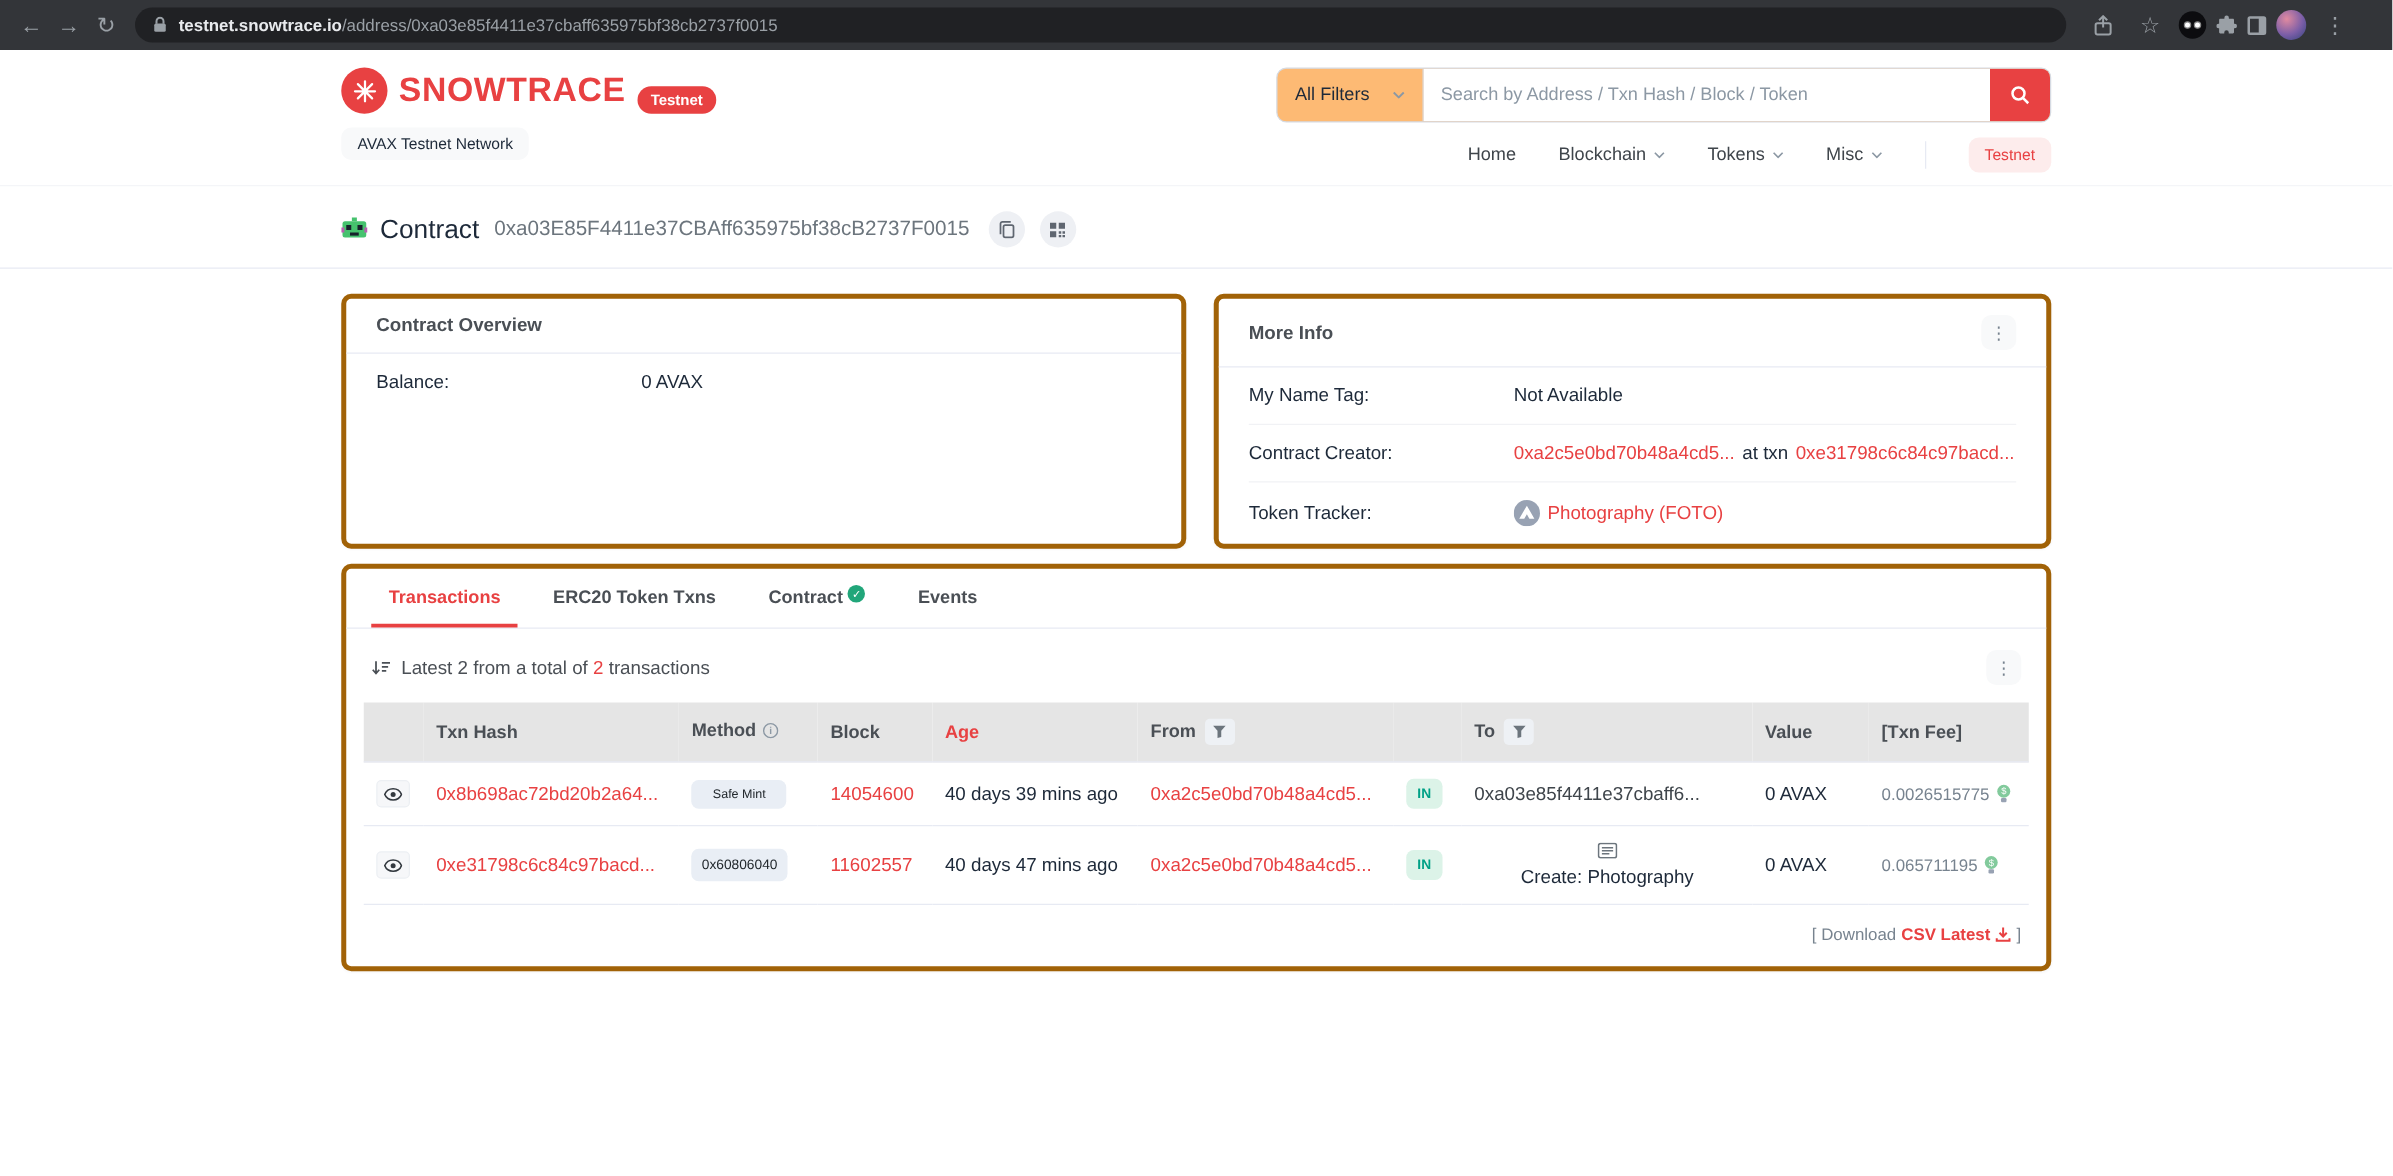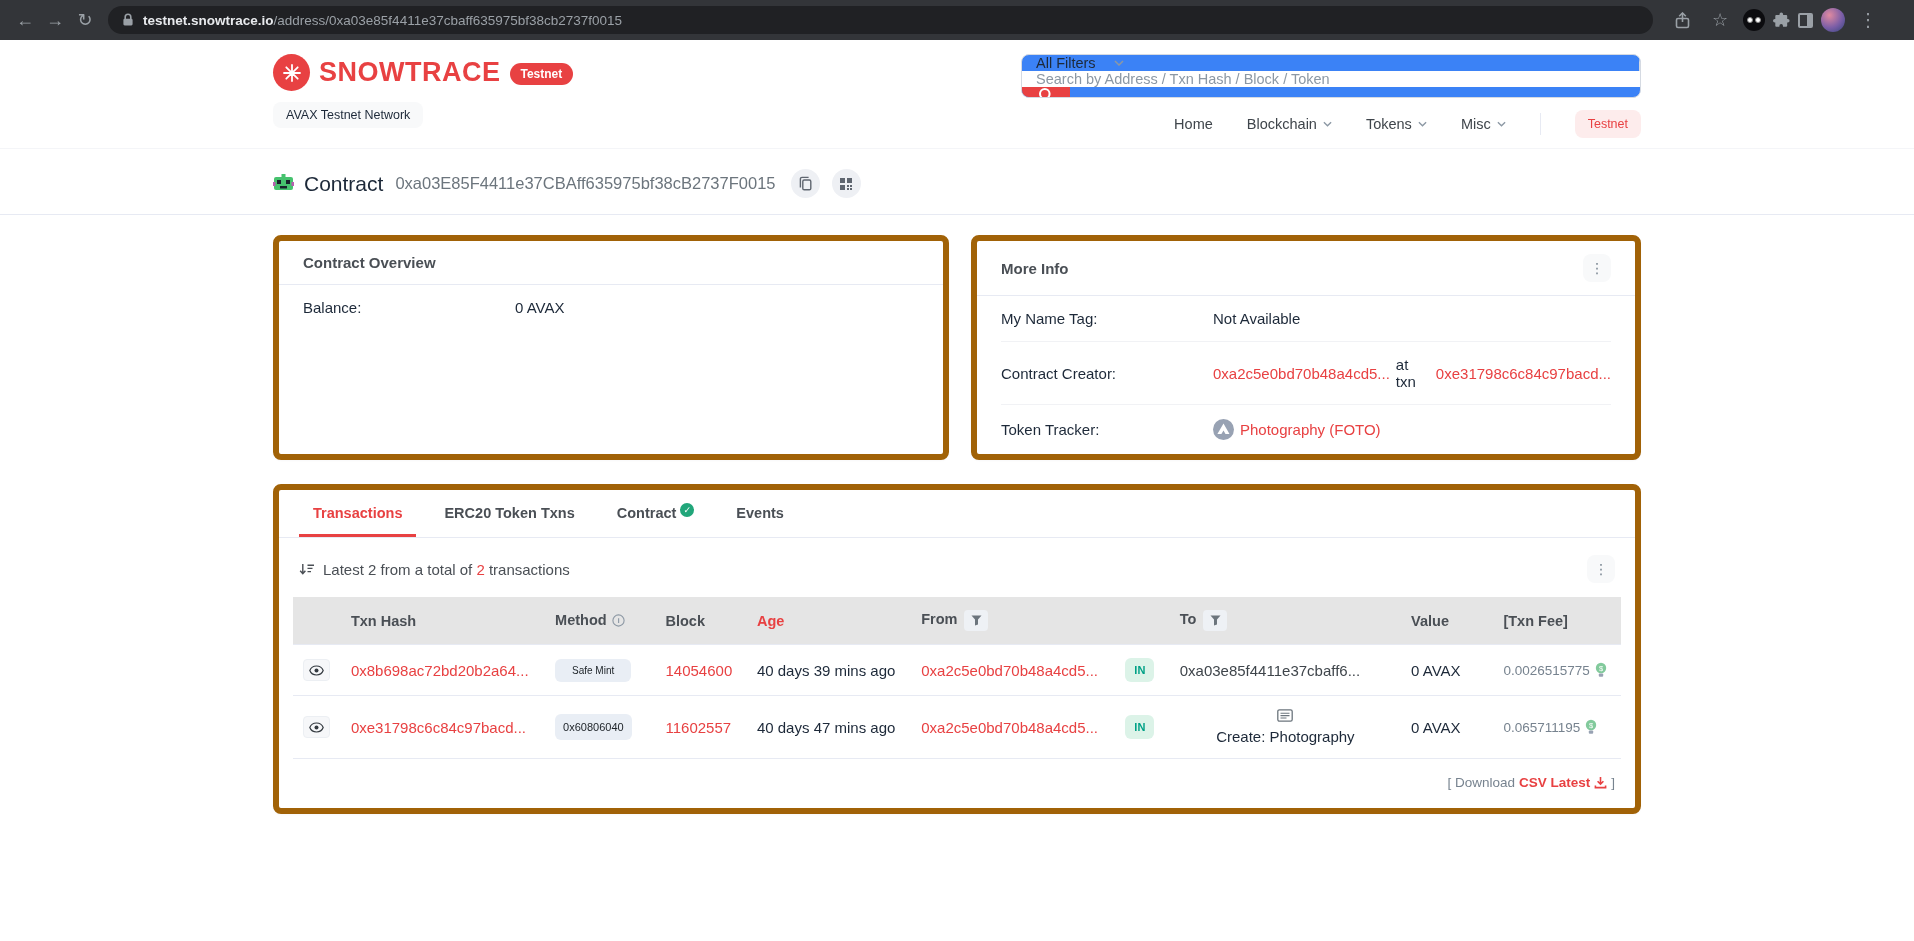--- a/index.html
+++ b/index.html
@@ -18,27 +18,27 @@
   .ext-owl i { width:6px; height:6px; border-radius:50%; background:#fff; border:1.5px solid #888; }
   .ext-square { width:15px; height:15px; border:2px solid #9aa0a6; border-right:6px solid #9aa0a6; border-radius:2px; }
   .avatar { width:24px; height:24px; border-radius:50%; background:radial-gradient(circle at 35% 30%, #e08aa0 0%, #7b5ea7 55%, #31447c 100%); }
 
   
   .container { width:1368px; margin:0 auto; }
 
   
   .site-header { background:#fff; border-bottom:1px solid #f4f5f8; padding:14px 0 10px; }
   .header-inner { display:flex; justify-content:space-between; }
-  .brand-row { display:flex; align-items:center; gap:9px; }
+  .brand-row { display:flex; align-items:flex-end; gap:9px; }
   .logo-circle { width:37px; height:37px; border-radius:50%; background:#e84142; display:flex; align-items:center; justify-content:center; }
   .brand-text { font-size:27px; font-weight:800; letter-spacing:.5px; color:#e84142; line-height:37px; }
   .brand-badge { background:#e84142; color:#fff; font-size:12px; font-weight:700; padding:4px 11px; border-radius:12px; margin-top:2px; }
   .network-pill { display:inline-block; margin-top:11px; background:#f8f9fa; border-radius:8px; padding:6px 13px; font-size:12.5px; color:#1d2939; }
   .header-right { display:flex; flex-direction:column; align-items:flex-end; }
-  .search-bar { width:620px; height:44px; border:1px solid #d5dae2; border-radius:8px; display:flex; align-items:stretch; overflow:hidden; background:#3b82f6;flex-direction:column; }
+  .search-bar { width:620px; height:44px; border:1px solid #d5dae2; border-radius:8px; display:flex; align-items:stretch; overflow:hidden; background:#fdba74; }
   .search-filter { display:flex; align-items:center; gap:18px; padding:0 14px; border-right:1px solid #d5dae2; font-size:14.5px; color:#1d2939; cursor:pointer; }
   .search-filter .chev { color:#8c98a4; display:flex; }
   .search-input { flex:1; border:none; outline:none; padding:0 14px; font-size:14.5px; color:#1d2939;
     font-family:"Liberation Sans","DejaVu Sans",sans-serif; }
   .search-input::placeholder { color:#8c98a4; }
   .search-btn { width:48px; background:#e84142; border:none; display:flex; align-items:center; justify-content:center; cursor:pointer; }
   .main-nav { display:flex; align-items:center; gap:34px; margin-top:12px; }
   .nav-item { display:flex; align-items:center; gap:6px; font-size:14.5px; color:#3f454b; cursor:pointer; }
   .nav-item .chev { color:#8c98a4; display:flex; }
   .nav-divider { width:1px; height:22px; background:#e7eaf3; }
@@ -47,36 +47,36 @@
   
   .title-wrap { border-bottom:1px solid #e7eaf3; }
   .title-section { display:flex; align-items:center; gap:10px; padding:20px 0 16px; }
   .page-title { font-size:21px; font-weight:500; color:#1d2939; }
   .page-address { font-size:16.5px; color:#6c757d; margin-left:2px; }
   .round-btn { width:29px; height:29px; border-radius:50%; background:#eef0f4; border:none; display:flex; align-items:center; justify-content:center; cursor:pointer; margin-left:5px; }
 
   
   main { padding-top:20px; }
   .cards-row { display:flex; gap:22px; align-items:stretch; }
-  .card { background:#fff; border:6px solid #a16207; border-radius:8px; box-shadow:0 1px 2px rgba(33,40,48,.03); }
+  .card { background:#fff; border:4px solid #a16207; border-radius:8px; box-shadow:0 1px 2px rgba(33,40,48,.03); }
   .card-header { display:flex; align-items:center; justify-content:space-between; padding:13px 24px; border-bottom:1px solid #e7eaf3; }
   .card-title { font-size:15px; font-weight:700; color:#4a4f55; }
   .overview-card { width:676px; }
   .moreinfo-card { flex:1; }
   .kv-row { display:flex; align-items:center; padding:14px 24px; font-size:15px; }
   .kv-label { width:212px; color:#1d2939; flex-shrink:0; }
   .kv-value { color:#1d2939; display:flex; align-items:center; gap:6px; }
   .mi-row { border-bottom:1px solid #f1f2f5; }
   .mi-row:last-child { border-bottom:none; }
   .link-red { color:#e84142; text-decoration:none; cursor:pointer; }
   .dots-btn { width:28px; height:28px; border-radius:8px; background:#f8f9fa; border:none; color:#77838f; font-size:14px; line-height:1; cursor:pointer; }
   .token-icon { width:21px; height:21px; }
 
   
-  .tx-card { margin-top:24px; margin-bottom:30px; }
+  .tx-card { margin-top:12px; margin-bottom:30px; }
   .tabs-row { display:flex; align-items:center; gap:14px; padding:0 20px; border-bottom:1px solid #e7eaf3; }
   .tab { padding:15px 14px 13px; font-size:14.5px; font-weight:600; color:#4a4f55; cursor:pointer; border-bottom:3px solid transparent; display:flex; align-items:flex-start; gap:4px; }
   .tab.active { color:#e84142; border-bottom-color:#e84142; }
   .tab-check { width:14px; height:14px; border-radius:50%; background:#21a67a; color:#fff; font-size:9px; line-height:14px; text-align:center; margin-top:-2px; }
   .summary-row { display:flex; align-items:center; justify-content:space-between; padding:17px 20px 14px; }
   .summary-left { display:flex; align-items:center; gap:8px; font-size:15px; color:#4a4f55; }
   .summary-count { color:#e84142; }
   .table-wrap { padding:0 14px; }
   table { width:100%; border-collapse:collapse; }
   th, td { text-align:left; white-space:nowrap; padding:13px 10px; font-size:15px; border-bottom:1px solid #e7eaf3; }

